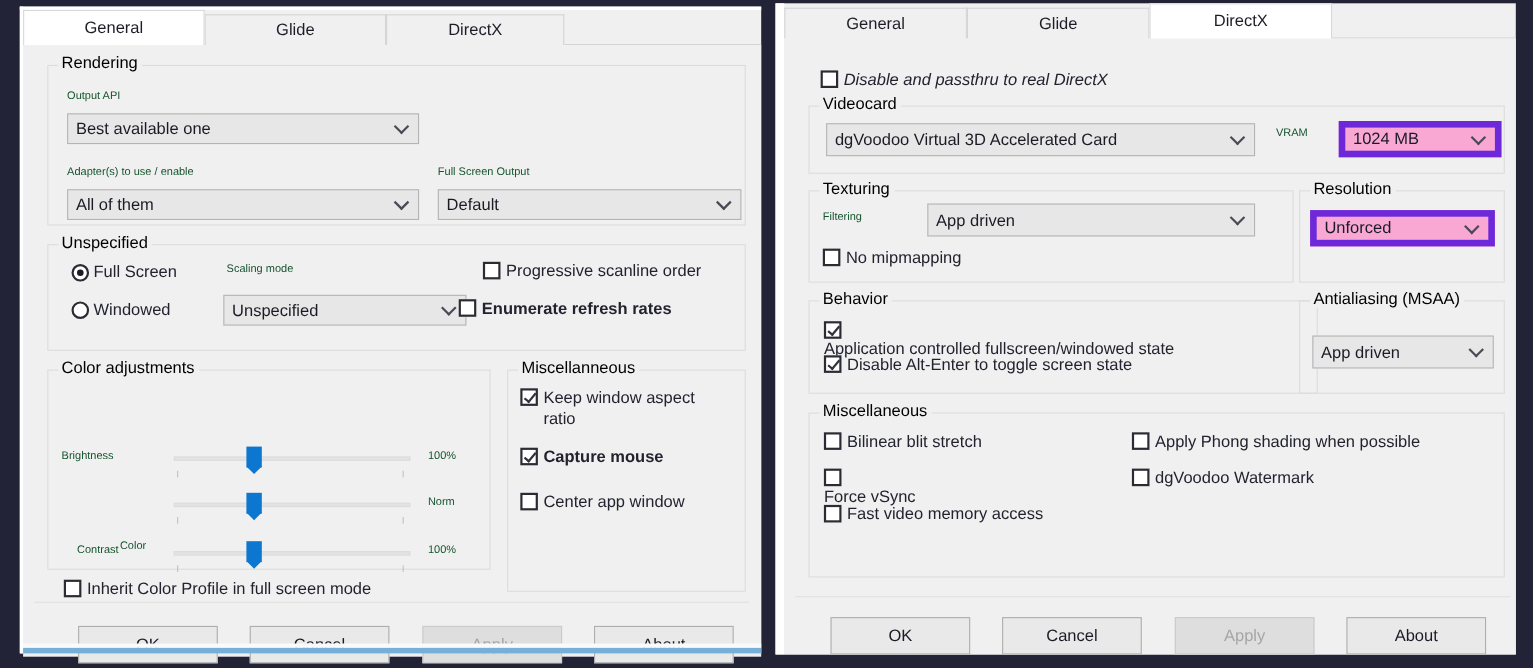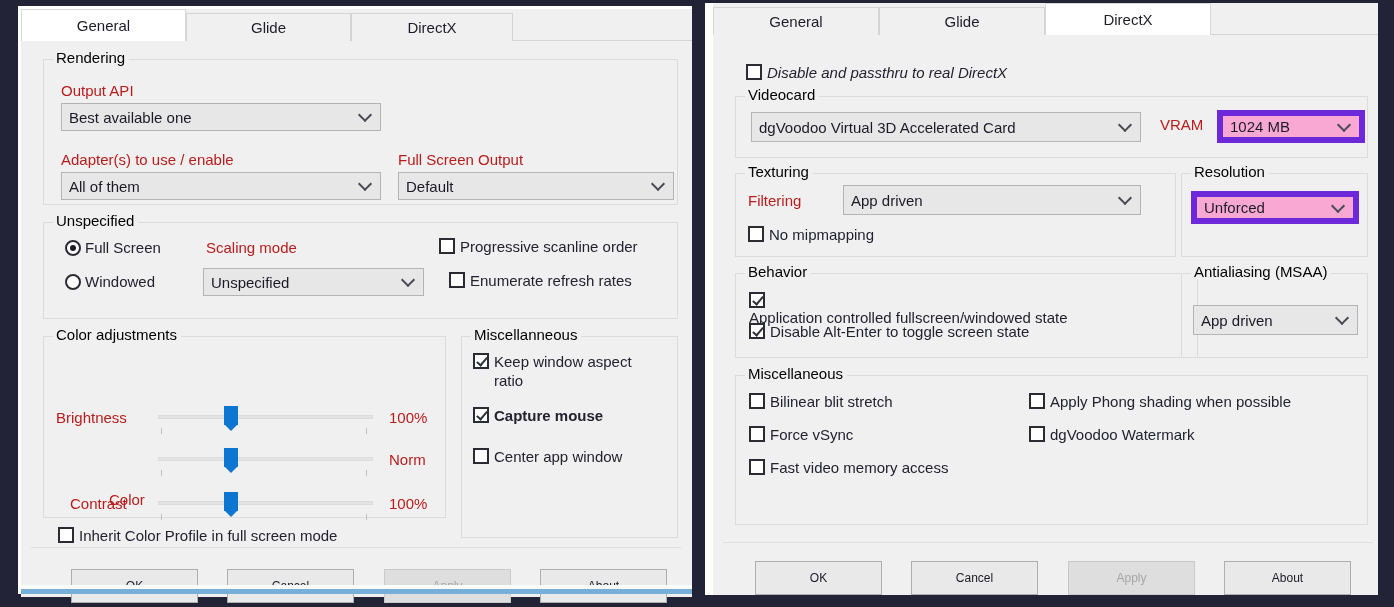--- a/index.html
+++ b/index.html
@@ -86,22 +86,22 @@
     position:absolute;
     top:-11px;left:9px;
     background:#f0f0f0;
     padding:0 4px 0 3px;
     font-size:15px;
     color:#000000;
     white-space:nowrap;
   }
   .lbl{
     position:absolute;
-    font-size:15px;
-    color:#b91c1c;
+    font-size:10px;
+    color:#14532d;
     white-space:nowrap;
   }
 
   
   .combo{
     position:absolute;
     box-sizing:border-box;
     background:#e7e7e7;
     border:1px solid #b4b4b4;
     font-size:15px;
@@ -194,21 +194,21 @@
   .slider .tick{
     position:absolute;top:22px;width:1px;height:6px;background:#c0c0c0;
   }
 
   
   .btn{
     position:absolute;
     box-sizing:border-box;
     background:#e9e9e9;
     border:1px solid #aeaeae;
-    font-size:12px;
+    font-size:15px;
     color:#1b1b26;
     display:flex;align-items:center;justify-content:center;
     cursor:default;user-select:none;
   }
   .btn.disabled{color:#a6a6a6;background:#dedede;border-color:#cacaca;}
   .sep-line{position:absolute;height:1px;background:#e0e0e0;}
 </style>
 </head>
 <body>
 
@@ -255,21 +255,21 @@
     </div>
     <div class="lbl" style="left:185px;top:198px;">Scaling mode</div>
     <div class="combo" style="left:182px;top:227px;width:221px;height:28px;">
       <span>Unspecified</span>
       <span class="chev"></span>
     </div>
     <div class="cb" style="left:418px;top:196px;width:245px;">
       <span class="box"></span>
       <span class="txt">Progressive scanline order</span>
     </div>
-    <div class="cb" style="left:428px;top:230px;width:245px;">
+    <div class="cb" style="left:396px;top:230px;width:245px;font-weight:bold;">
       <span class="box"></span>
       <span class="txt">Enumerate refresh rates</span>
     </div>
 
     <div class="group" style="left:22px;top:295px;width:403px;height:182px;">
       <span class="glabel">Color adjustments</span>
     </div>
 
     <div class="lbl" style="left:35px;top:368px;">Brightness</div>
     <div class="slider" style="left:137px;top:365px;width:215px;">
@@ -409,21 +409,21 @@
       <span class="chev"></span>
     </div>
 
     <div class="group" style="left:22px;top:340px;width:633px;height:150px;">
       <span class="glabel">Miscellaneous</span>
     </div>
     <div class="cb" style="left:36px;top:357px;width:280px;">
       <span class="box"></span>
       <span class="txt">Bilinear blit stretch</span>
     </div>
-    <div class="cb" style="left:36px;top:390px;width:280px;">
+    <div class="cb" style="left:36px;top:390px;width:280px;flex-direction:column;">
       <span class="box"></span>
       <span class="txt">Force vSync</span>
     </div>
     <div class="cb" style="left:36px;top:423px;width:300px;">
       <span class="box"></span>
       <span class="txt">Fast video memory access</span>
     </div>
     <div class="cb" style="left:316px;top:357px;width:330px;">
       <span class="box"></span>
       <span class="txt">Apply Phong shading when possible</span>

